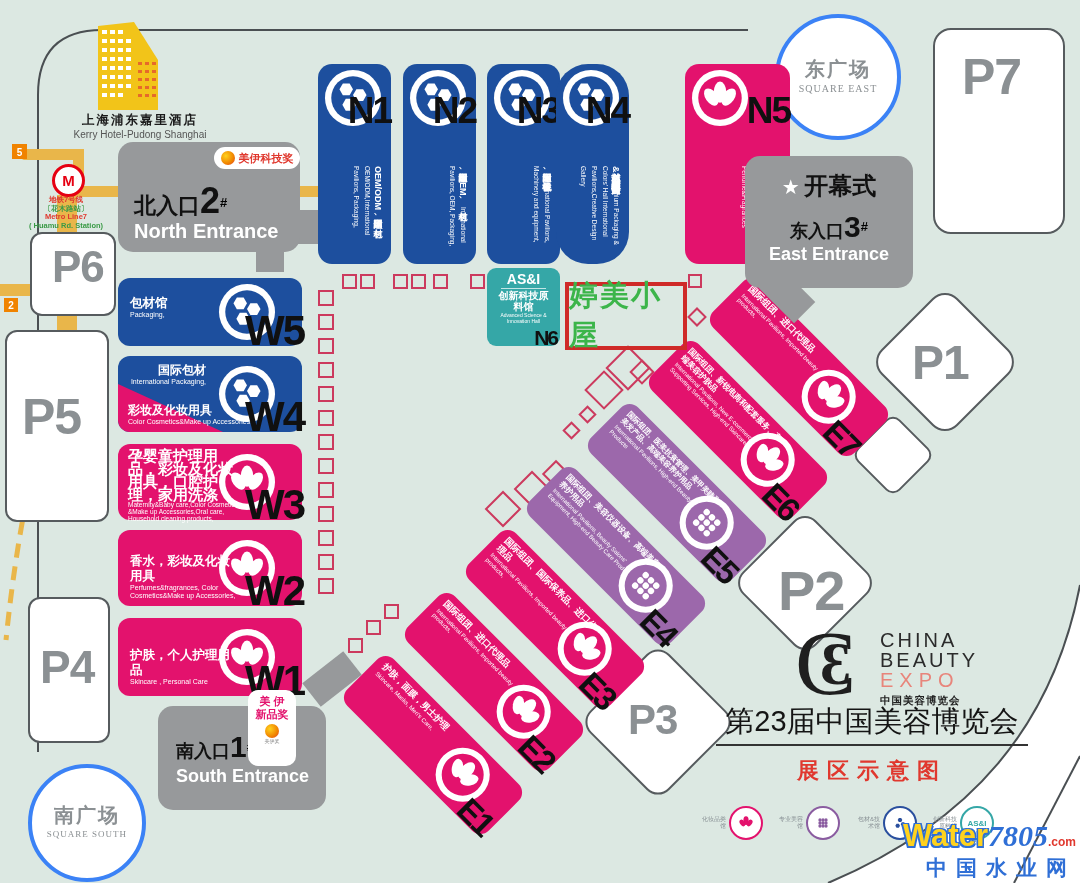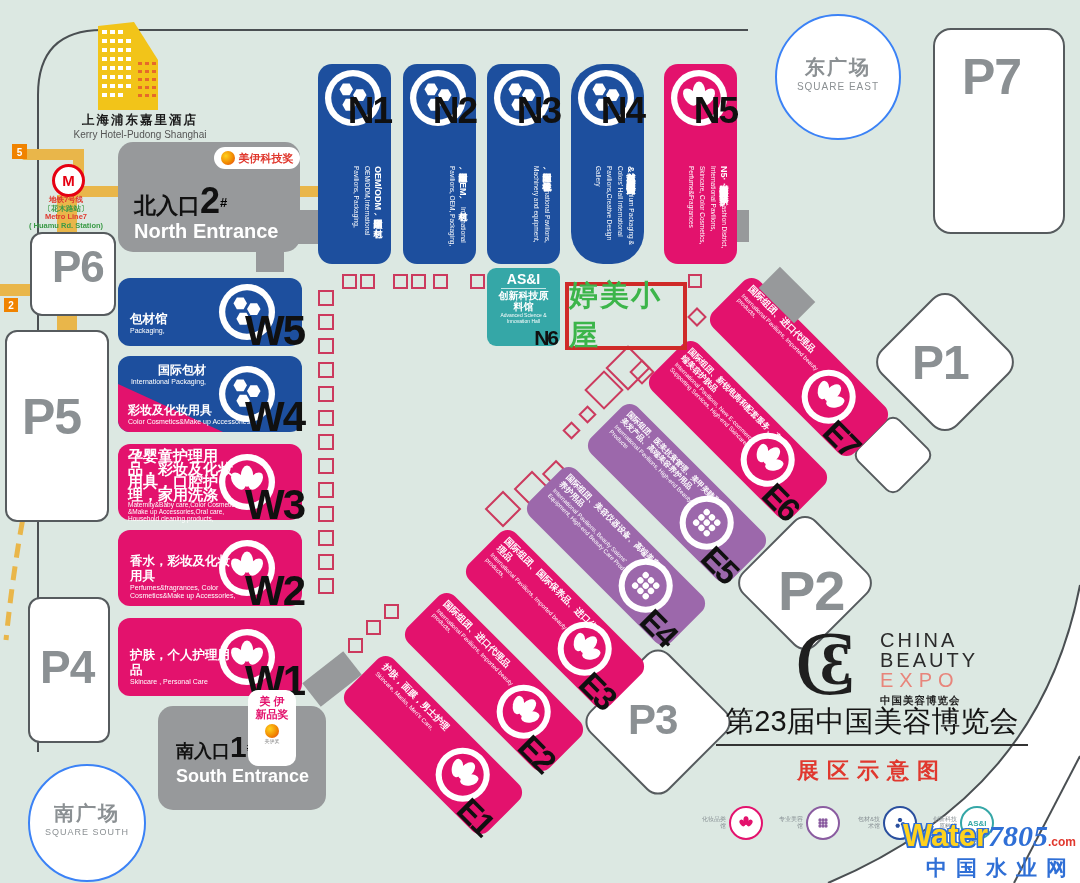--- a/index.html
+++ b/index.html
@@ -3,21 +3,21 @@
 <meta charset="utf-8">
 <style>
   html,body{margin:0;padding:0;}
   body{font-family:"Liberation Sans","DejaVu Sans",sans-serif;}
   #stage{position:relative;width:1080px;height:883px;background:#dce8e2;overflow:hidden;}
   #bg-svg{position:absolute;left:0;top:0;z-index:0;}
   
   .pbox{position:absolute;background:#fff;border:2px solid #565b5e;border-radius:12px;box-sizing:border-box;z-index:2;}
   .pdiamond{position:absolute;background:#fff;border:2px solid #565b5e;transform:rotate(45deg);box-sizing:border-box;z-index:2;}
   .plabel{position:absolute;color:#8b9093;font-weight:bold;z-index:3;letter-spacing:-1px;}
-  .circle-sq{position:absolute;background:#fff;border:2px solid #3b82f6;border-radius:50%;z-index:2;text-align:center;color:#8b9093;box-sizing:border-box;}
+  .circle-sq{position:absolute;background:#fff;border:4px solid #3b82f6;border-radius:50%;z-index:2;text-align:center;color:#8b9093;box-sizing:border-box;font-family:Liberation Serif, serif;}
   
   .entr{position:absolute;background:#97999b;border-radius:15px;z-index:6;box-sizing:border-box;}
   .entr-stub{position:absolute;background:#97999b;z-index:5;}
   
   .hall-n{position:absolute;top:64px;width:73px;height:200px;border-radius:14px;z-index:5;}
   .bg-blue{background:#1d4f9e;} .bg-pink{background:#e3126d;} .bg-purple{background:#9c68ab;}
   .hall-n .icon{position:absolute;left:6px;top:5px;width:58px;height:58px;}
   .num{font-weight:900;color:#101010;letter-spacing:-2px;line-height:1;z-index:7;}
   .hall-n .num{position:absolute;top:28px;right:0px;font-size:37px;}
   .vtext{position:absolute;top:102px;right:8px;height:94px;writing-mode:vertical-rl;text-orientation:mixed;color:#fff;font-size:9px;font-weight:bold;line-height:11px;}
@@ -216,20 +216,30 @@
     </div>
     <div class="ent-en" style="position:absolute;left:16px;top:78px;font-size:20px;text-align:right;">North Entrance</div>
   </div>
   <div class="award-tech">
     <span class="mini-logo"></span>
     <span class="nm">美伊科技奖</span>
   </div>
 
   <div class="entr-stub" style="left:727px;top:210px;width:22px;height:32px;"></div>
   <div class="entr-stub" style="left:762px;top:280px;width:50px;height:30px;transform:rotate(45deg);"></div>
+  <div class="entr" style="left:745px;top:156px;width:168px;height:132px;text-align:center;">
+    <div style="margin-top:14px;">
+      <span style="color:#fff;font-size:20px;">★</span>
+      <span class="ent-zh" style="font-size:24px;">开幕式</span>
+    </div>
+    <div style="margin-top:8px;">
+      <span class="ent-zh" style="font-size:18px;">东入口</span><span class="ent-zh" style="font-size:30px;">3</span><span class="sup">#</span>
+    </div>
+    <div class="ent-en" style="font-size:18px;">East Entrance</div>
+  </div>
 
   <div class="entr-stub" style="left:306px;top:664px;width:52px;height:30px;transform:rotate(-38deg);"></div>
   <div class="entr" style="left:158px;top:706px;width:168px;height:104px;">
     <div style="position:absolute;left:18px;top:24px;">
       <span class="ent-zh" style="font-size:18px;">南入口</span><span class="ent-zh" style="font-size:30px;">1</span><span class="sup">#</span>
     </div>
     <div class="ent-en" style="position:absolute;left:18px;top:60px;font-size:18px;">South Entrance</div>
   </div>
   <div class="award-new">
     <div class="l">美 伊</div>
@@ -272,34 +282,34 @@
           <circle cx="30" cy="30" r="22.5" fill="#1d4f9e"></circle>
           <g fill="#fff">
             <polygon points="30,21 26.5,27.1 19.5,27.1 16,21 19.5,14.9 26.5,14.9"></polygon>
             <polygon points="44,27 40.5,33.1 33.5,33.1 30,27 33.5,20.9 40.5,20.9"></polygon>
             <polygon points="33,37 29.5,43.1 22.5,43.1 19,37 22.5,30.9 29.5,30.9"></polygon>
           </g>
         </svg></div>
     <div class="num">N3</div>
     <div class="vtext"><span>国际组团、机械设备</span> <span class="en">International Pavilions, Machinery and equipment,</span></div>
   </div>
-  <div class="hall-n bg-blue" style="left:571px;border-radius:32px;">
+  <div class="hall-n bg-blue" style="left:556px;border-radius:32px;">
     <div class="icon"><svg width="100%" height="100%" viewBox="0 0 60 60">
           <circle cx="30" cy="30" r="29" fill="#fff"></circle>
           <circle cx="30" cy="30" r="22.5" fill="#1d4f9e"></circle>
           <g fill="#fff">
             <polygon points="30,21 26.5,27.1 19.5,27.1 16,21 19.5,14.9 26.5,14.9"></polygon>
             <polygon points="44,27 40.5,33.1 33.5,33.1 30,27 33.5,20.9 40.5,20.9"></polygon>
             <polygon points="33,37 29.5,43.1 22.5,43.1 19,37 22.5,30.9 29.5,30.9"></polygon>
           </g>
         </svg></div>
     <div class="num">N4</div>
     <div class="vtext"><span>高端包材&amp;彩妆产业馆 国际组团·大设计趋势展</span> <span class="en">Premium Packaging &amp; Colors' Hall International Pavilions,Creative Design Gallery</span></div>
   </div>
-  <div class="hall-n bg-pink" style="left:664px;">
+  <div class="hall-n bg-pink" style="left:685px;padding-left:32px;">
     <div class="icon"><svg width="100%" height="100%" viewBox="0 0 60 60">
           <circle cx="30" cy="30" r="29" fill="#fff"></circle>
           <circle cx="30" cy="30" r="22.5" fill="#e3126d"></circle>
           <g fill="#fff">
             <ellipse cx="30" cy="24" rx="6.5" ry="11"></ellipse>
             <ellipse cx="21" cy="29" rx="6" ry="10" transform="rotate(-35 21 29)"></ellipse>
             <ellipse cx="39" cy="29" rx="6" ry="10" transform="rotate(35 39 29)"></ellipse>
           </g>
         </svg></div>
     <div class="num">N5</div>
@@ -320,21 +330,21 @@
   <div class="hall-w bg-blue" style="top:278px;height:68px;">
     <div class="icon"><svg width="100%" height="100%" viewBox="0 0 60 60">
           <circle cx="30" cy="30" r="29" fill="#fff"></circle>
           <circle cx="30" cy="30" r="22.5" fill="#1d4f9e"></circle>
           <g fill="#fff">
             <polygon points="30,21 26.5,27.1 19.5,27.1 16,21 19.5,14.9 26.5,14.9"></polygon>
             <polygon points="44,27 40.5,33.1 33.5,33.1 30,27 33.5,20.9 40.5,20.9"></polygon>
             <polygon points="33,37 29.5,43.1 22.5,43.1 19,37 22.5,30.9 29.5,30.9"></polygon>
           </g>
         </svg></div>
-    <div style="position:absolute;left:12px;top:34px;">
+    <div style="position:absolute;left:12px;top:18px;">
       <div class="wzh">包材馆</div>
         <div class="wen">Packaging,</div>
     </div>
     <div class="num" style="position:absolute;">W5</div>
   </div>
   <div class="hall-w bg-blue" style="top:356px;height:76px;">
     <div style="position:absolute;bottom:0;left:0;width:0;height:0;border-bottom:48px solid #e3126d;border-right:105px solid transparent;border-bottom-left-radius:12px;"></div>
     <div style="position:absolute;right:96px;top:7px;text-align:right;">
       <div class="wzh" style="font-size:12px;">国际包材</div>
         <div class="wen">International Packaging,</div>

